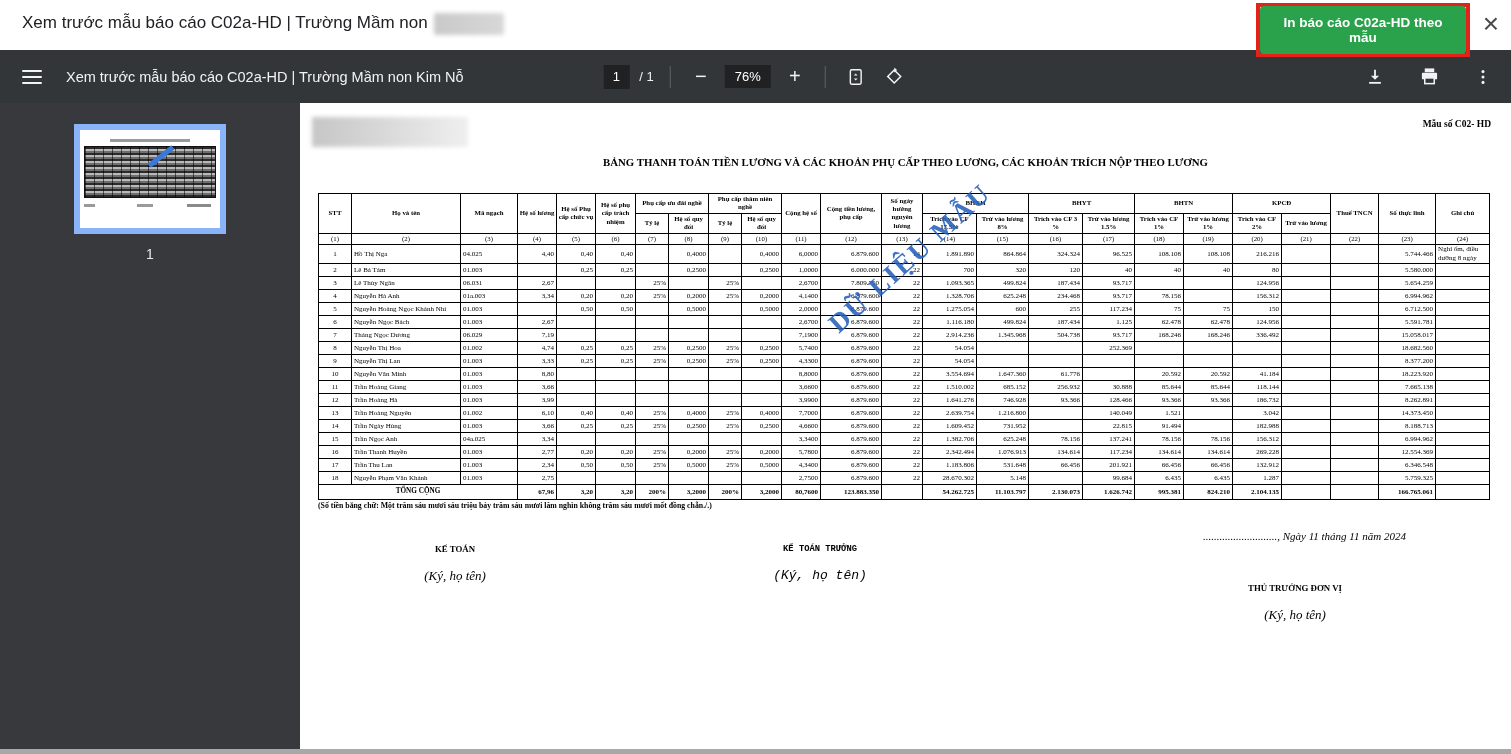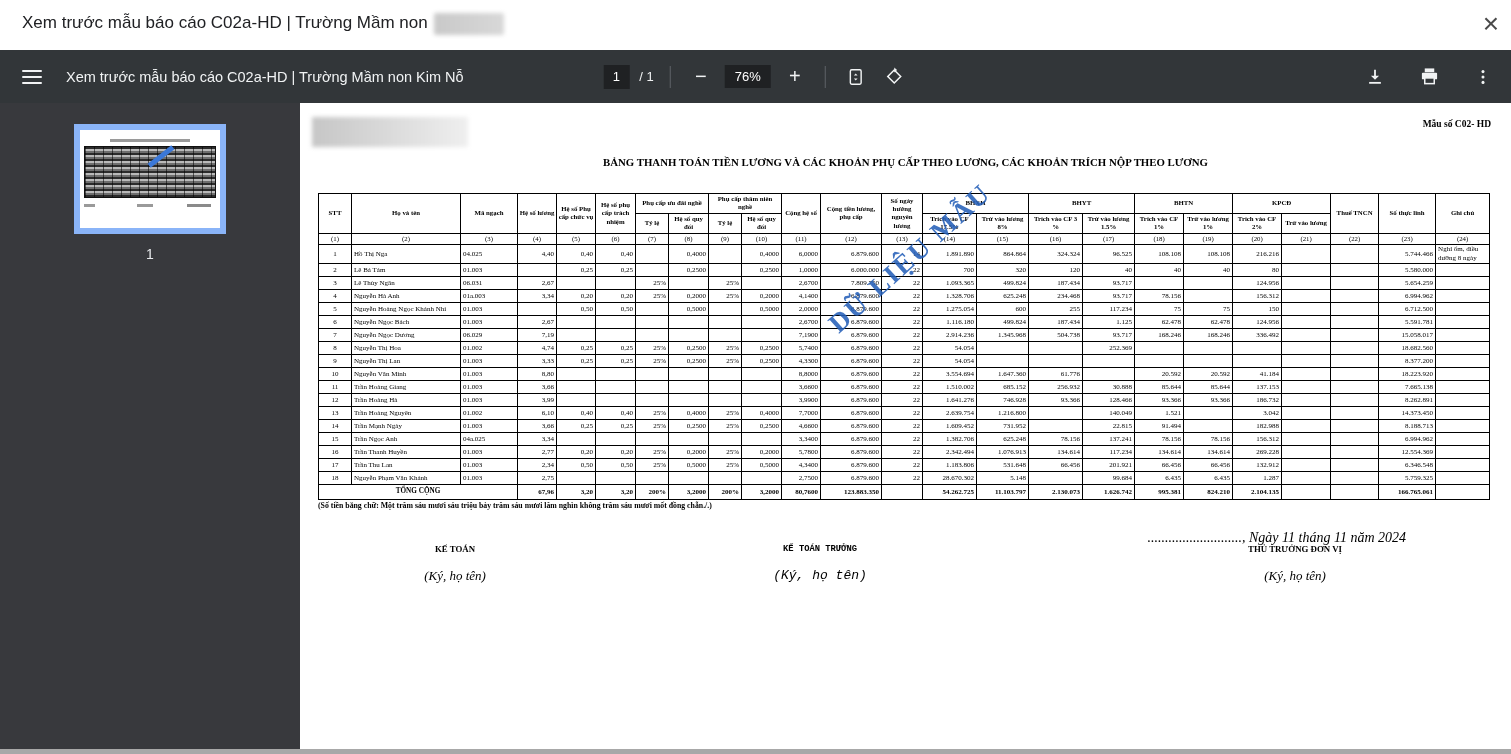--- a/index.html
+++ b/index.html
@@ -77,38 +77,41 @@
                  overflow:hidden; vertical-align:middle; }
   table.salary thead th { font-weight:bold; text-align:center; font-size:6.8px; padding:1px; }
   .numrow th { font-weight:normal !important; font-size:6.8px; height:11px; }
   table.salary td { height:13px; text-align:right; }
   table.salary td.c1 { text-align:center; }
   table.salary td.c2, table.salary td.c3, table.salary td.c24 { text-align:left; }
   tr.total td, tr.total th { font-weight:bold; height:15px; }
   tr.total th { text-align:center; font-size:7.2px; }
 
   .amount-words { position:absolute; left:18px; top:398px; font-size:7.8px; font-weight:bold; }
-  .date-line { position:absolute; right:105px; top:427px; font-size:14px; font-style:italic;text-align:right; }
+  .date-line { position:absolute; right:105px; top:427px; font-size:11px; font-style:italic;text-align:right; }
   .sig { position:absolute; top:441px; text-align:center; }
   .sig-ketoan { left:95px; width:120px; }
   .sig-ketoantruong { left:455px; width:130px;font-family:Liberation Mono, monospace; }
-  .sig-thutruong { left:920px; width:150px; }
+  .sig-thutruong { left:920px; width:150px;margin-top:39px; }
   .sig .sig-title { font-size:8.8px; font-weight:bold; }
   .sig .sig-note { font-size:13px; font-style:italic; margin-top:14px; }
 
   
   .hscroll { position:absolute; left:0; bottom:0; width:1511px; height:5px; background:#ededed; z-index:40; }
   .hscroll-thumb { position:absolute; left:0; top:0; height:5px; width:1511px; background:#a8a8a8; }
 </style>
 </head>
 <body>
 
 <div class="topbar">
   <div class="topbar-title">
     <span>Xem trước mẫu báo cáo C02a-HD | Trường Mầm non</span><span class="blur-chip"></span>
+  </div>
+  <div class="highlight-box">
+    <button class="print-btn">In báo cáo C02a-HD theo mẫu</button>
   </div>
   <div class="close-x">×</div>
 </div>
 
 <div class="pdf-toolbar">
   <div class="hamburger">
       <span></span>
       <span></span>
       <span></span>
     </div>
@@ -422,21 +425,21 @@
             <td class="c18">62.478</td>
             <td class="c19">62.478</td>
             <td class="c20">124.956</td>
             <td class="c21"></td>
             <td class="c22"></td>
             <td class="c23">5.591.781</td>
             <td class="c24"></td>
           </tr>
           <tr>
             <td class="c1">7</td>
-            <td class="c2">Nguyễn Ngọc Dương</td>
+            <td class="c2">Tháng Ngọc Dương</td>
             <td class="c3">06.029</td>
             <td class="c4">7,19</td>
             <td class="c5"></td>
             <td class="c6"></td>
             <td class="c7"></td>
             <td class="c8"></td>
             <td class="c9"></td>
             <td class="c10"></td>
             <td class="c11">7,1900</td>
             <td class="c12">6.879.600</td>
@@ -544,21 +547,21 @@
             <td class="c10"></td>
             <td class="c11">3,6600</td>
             <td class="c12">6.879.600</td>
             <td class="c13">22</td>
             <td class="c14">1.510.002</td>
             <td class="c15">685.152</td>
             <td class="c16">256.932</td>
             <td class="c17">30.888</td>
             <td class="c18">85.644</td>
             <td class="c19">85.644</td>
-            <td class="c20">137.153</td>
+            <td class="c20">118.144</td>
             <td class="c21"></td>
             <td class="c22"></td>
             <td class="c23">7.665.138</td>
             <td class="c24"></td>
           </tr>
           <tr>
             <td class="c1">12</td>
             <td class="c2">Trần Hoàng Hà</td>
             <td class="c3">01.003</td>
             <td class="c4">3,99</td>
@@ -604,21 +607,21 @@
             <td class="c18">1.521</td>
             <td class="c19"></td>
             <td class="c20">3.042</td>
             <td class="c21"></td>
             <td class="c22"></td>
             <td class="c23">14.373.450</td>
             <td class="c24"></td>
           </tr>
           <tr>
             <td class="c1">14</td>
-            <td class="c2">Trần Mạnh Ngày</td>
+            <td class="c2">Trần Ngày Hùng</td>
             <td class="c3">01.003</td>
             <td class="c4">3,66</td>
             <td class="c5">0,25</td>
             <td class="c6">0,25</td>
             <td class="c7">25%</td>
             <td class="c8">0,2500</td>
             <td class="c9">25%</td>
             <td class="c10">0,2500</td>
             <td class="c11">4,6600</td>
             <td class="c12">6.879.600</td>

